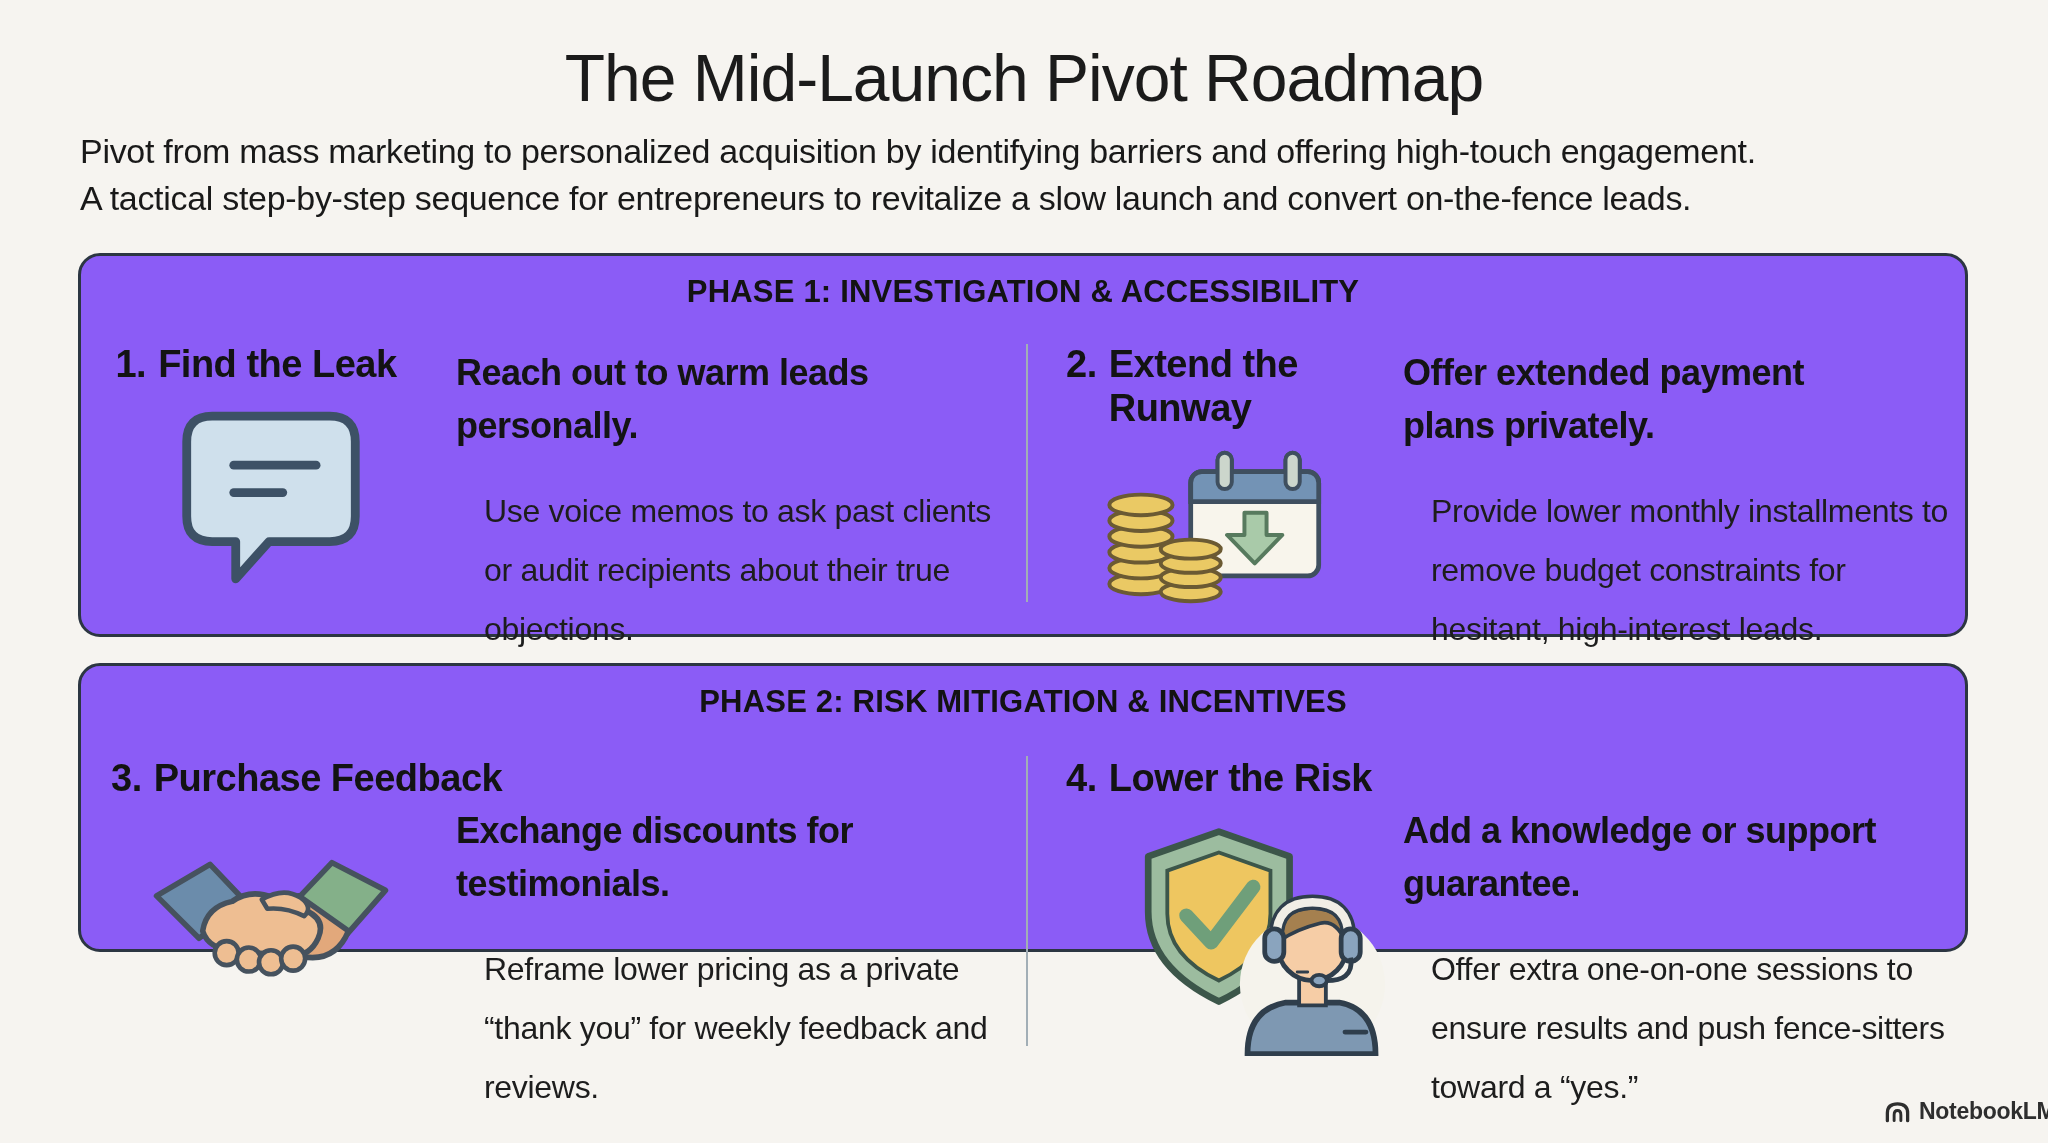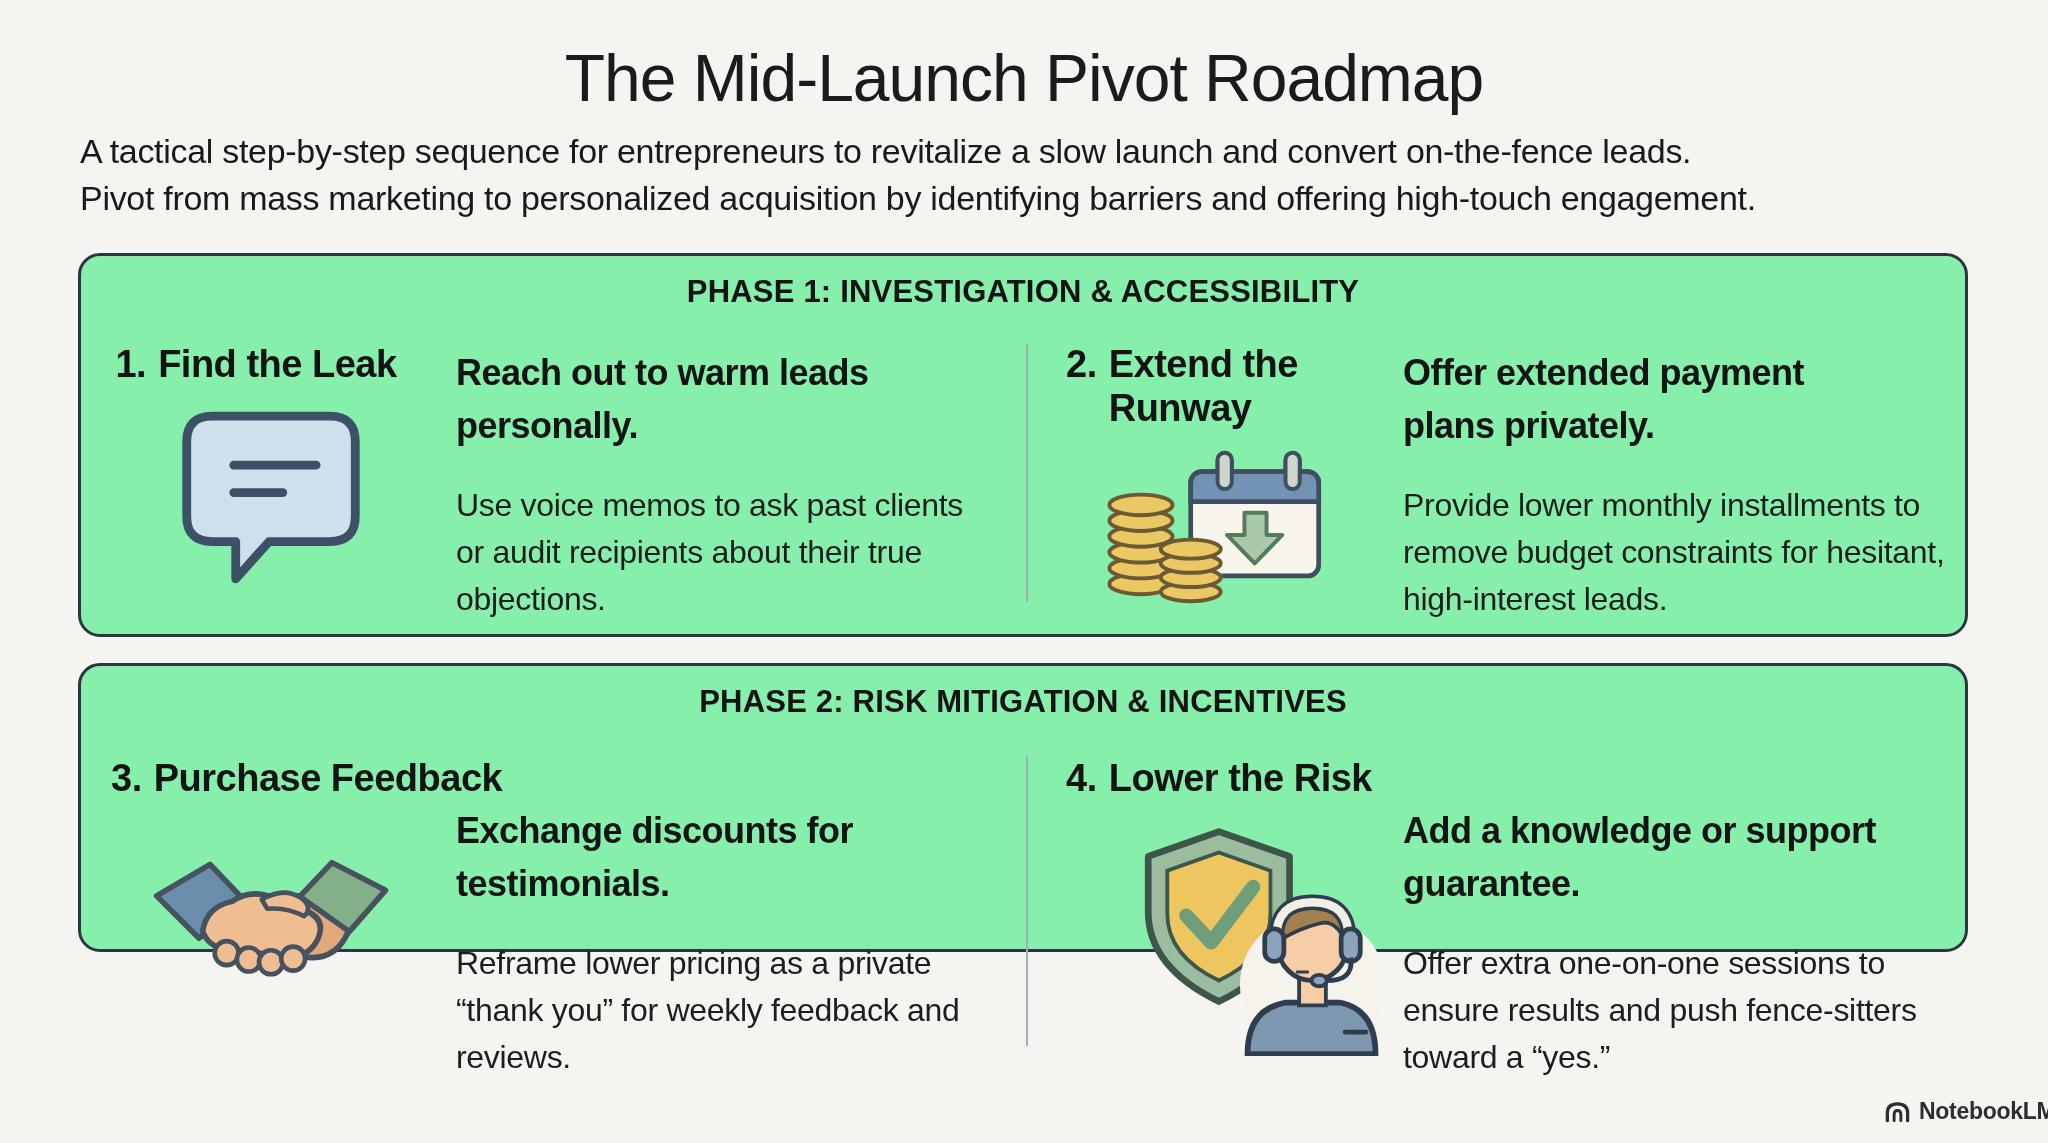--- a/index.html
+++ b/index.html
@@ -13,61 +13,61 @@
     position:absolute;top:40px;left:0;width:100%;
     text-align:center;font-size:66px;font-weight:400;color:#1b1b1b;
     letter-spacing:-1px;margin:0;
   }
   .subtitle{
     position:absolute;top:128px;left:80px;width:1910px;
     font-size:34px;line-height:47px;color:#191919;letter-spacing:-0.3px;
   }
   .panel{
     position:absolute;left:78px;width:1890px;box-sizing:border-box;
-    background:#86efac;border:3px solid #2c3642;border-radius:22px;
+    background:#8b5cf6;border:3px solid #2c3642;border-radius:22px;
   }
   #panel1{top:253px;height:384px;}
   #panel2{top:663px;height:289px;}
   .phase-header{
     position:absolute;top:18px;left:0;width:100%;text-align:center;
     font-size:31px;font-weight:bold;letter-spacing:0.2px;color:#131313;
   }
   .step-title{
     position:absolute;display:flex;align-items:flex-start;
     font-size:38px;font-weight:bold;color:#131313;line-height:44px;
     letter-spacing:-0.5px;
   }
   .step-title .num{margin-right:12px;flex:0 0 auto;}
   .text-block{position:absolute;}
   .col-heading{
     font-size:36px;font-weight:bold;line-height:53px;color:#141414;
     letter-spacing:-0.5px;margin:0 0 30px 0;max-width:500px;
   }
   .col-body{
-    font-size:32px;line-height:47px;color:#1d1d1d;letter-spacing:-0.3px;
+    font-size:32px;line-height:59px;color:#1d1d1d;letter-spacing:-0.3px;margin-left:28px;
   }
   .vdivider{position:absolute;width:2px;background:#a2aeb6;}
   .icon-box{position:absolute;}
   .icon-box svg{display:block;width:100%;height:100%;}
   .watermark{
     position:absolute;left:1884px;top:1098px;display:flex;align-items:center;gap:8px;
     font-size:23px;font-weight:bold;color:#2e2e2e;letter-spacing:-0.3px;
   }
   .watermark svg{display:block;}
 </style>
 </head>
 <body>
 
 <div>
 
   <h1 class="title">The Mid-Launch Pivot Roadmap</h1>
 
   <div class="subtitle">
+    <div>Pivot from mass marketing to personalized acquisition by identifying barriers and offering high-touch engagement.</div>
     <div>A tactical step-by-step sequence for entrepreneurs to revitalize a slow launch and convert on-the-fence leads.</div>
-    <div>Pivot from mass marketing to personalized acquisition by identifying barriers and offering high-touch engagement.</div>
   </div>
 
   <section class="panel" id="panel1">
     <div class="phase-header">PHASE 1: INVESTIGATION &amp; ACCESSIBILITY</div>
 
     <div class="step-title" style="left:10px;top:86px;width:330px;justify-content:center">
       <span class="num">1.</span>
       <span>Find the Leak</span>
     </div>
 

